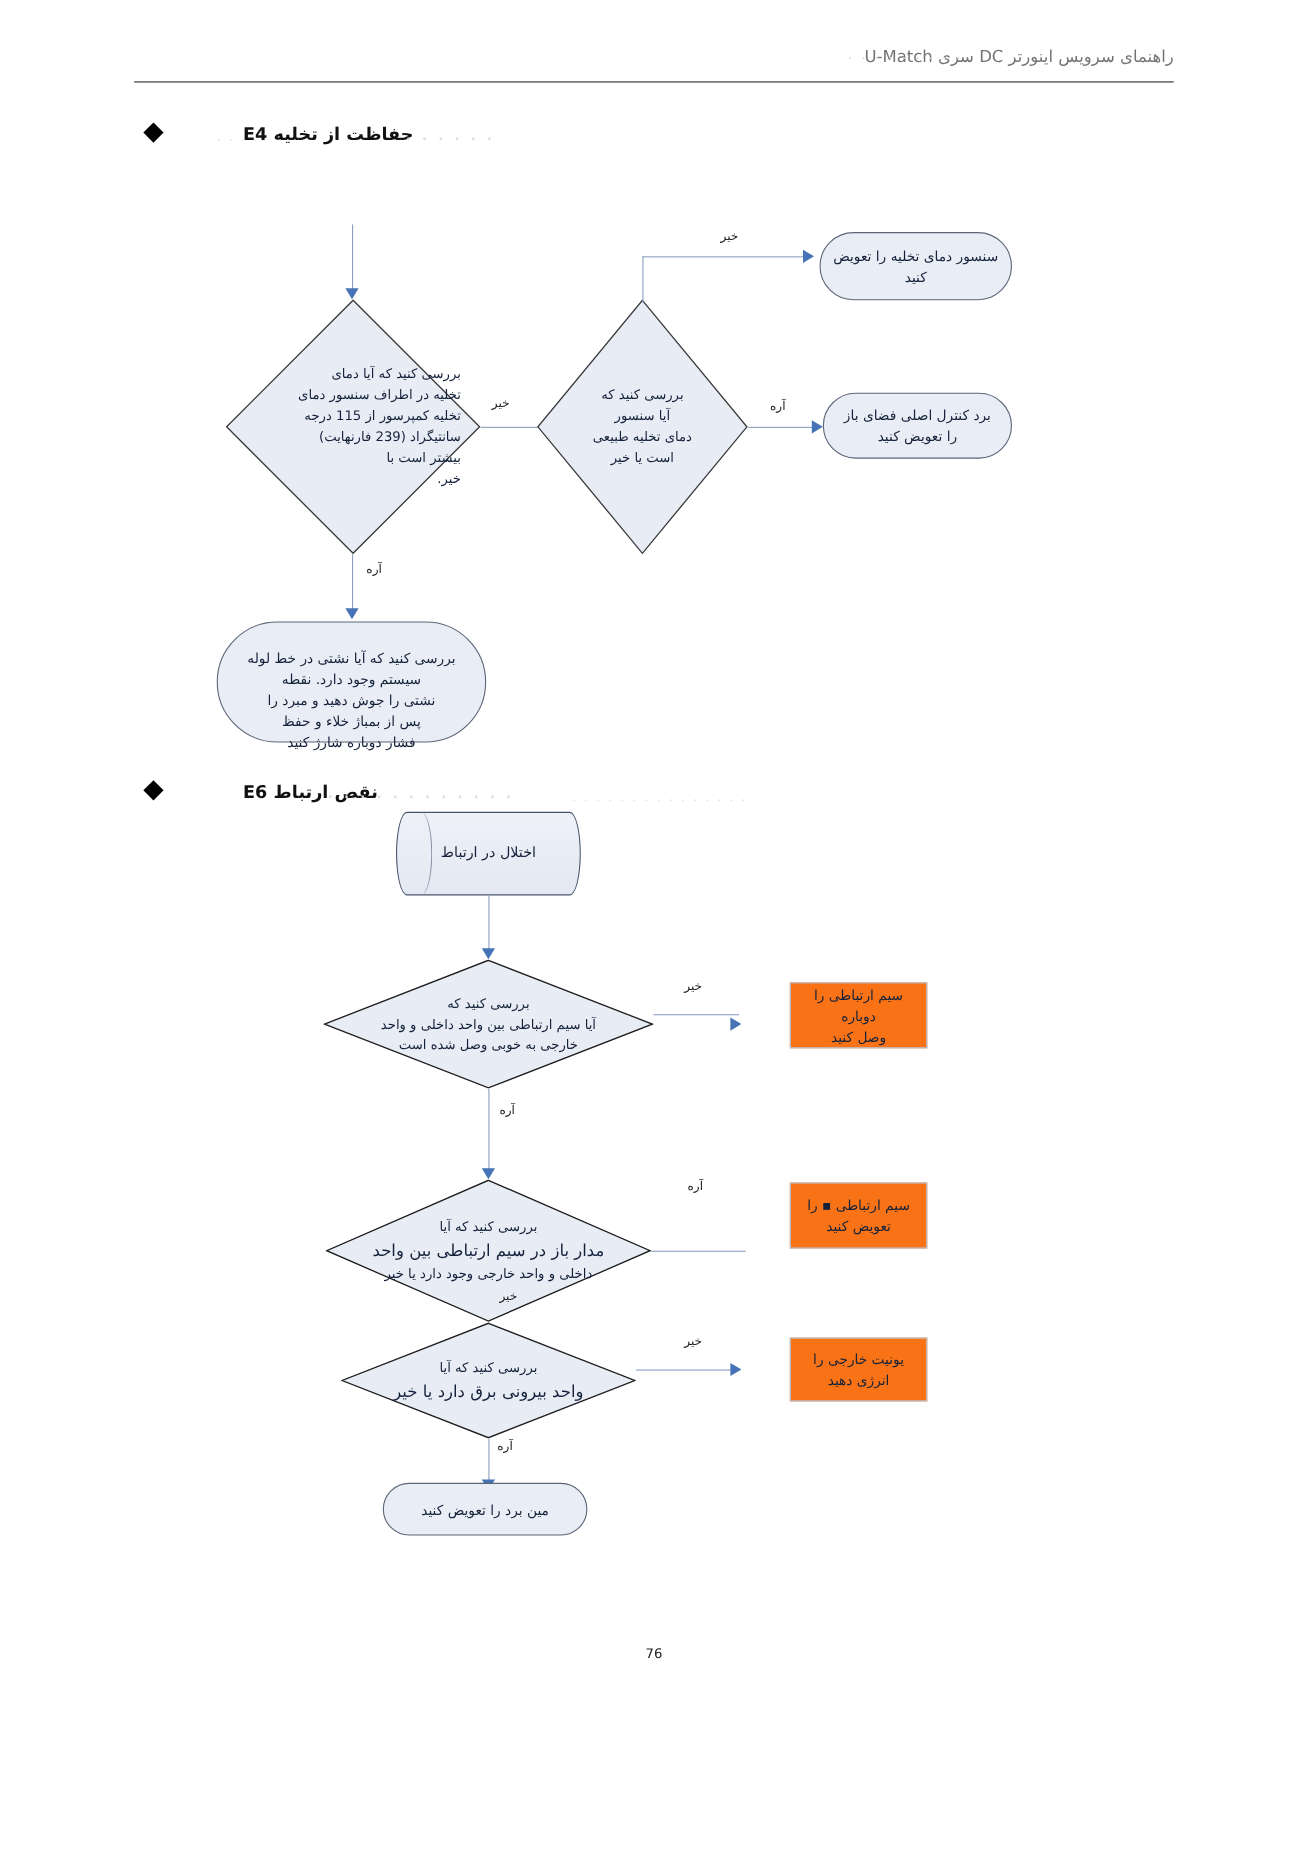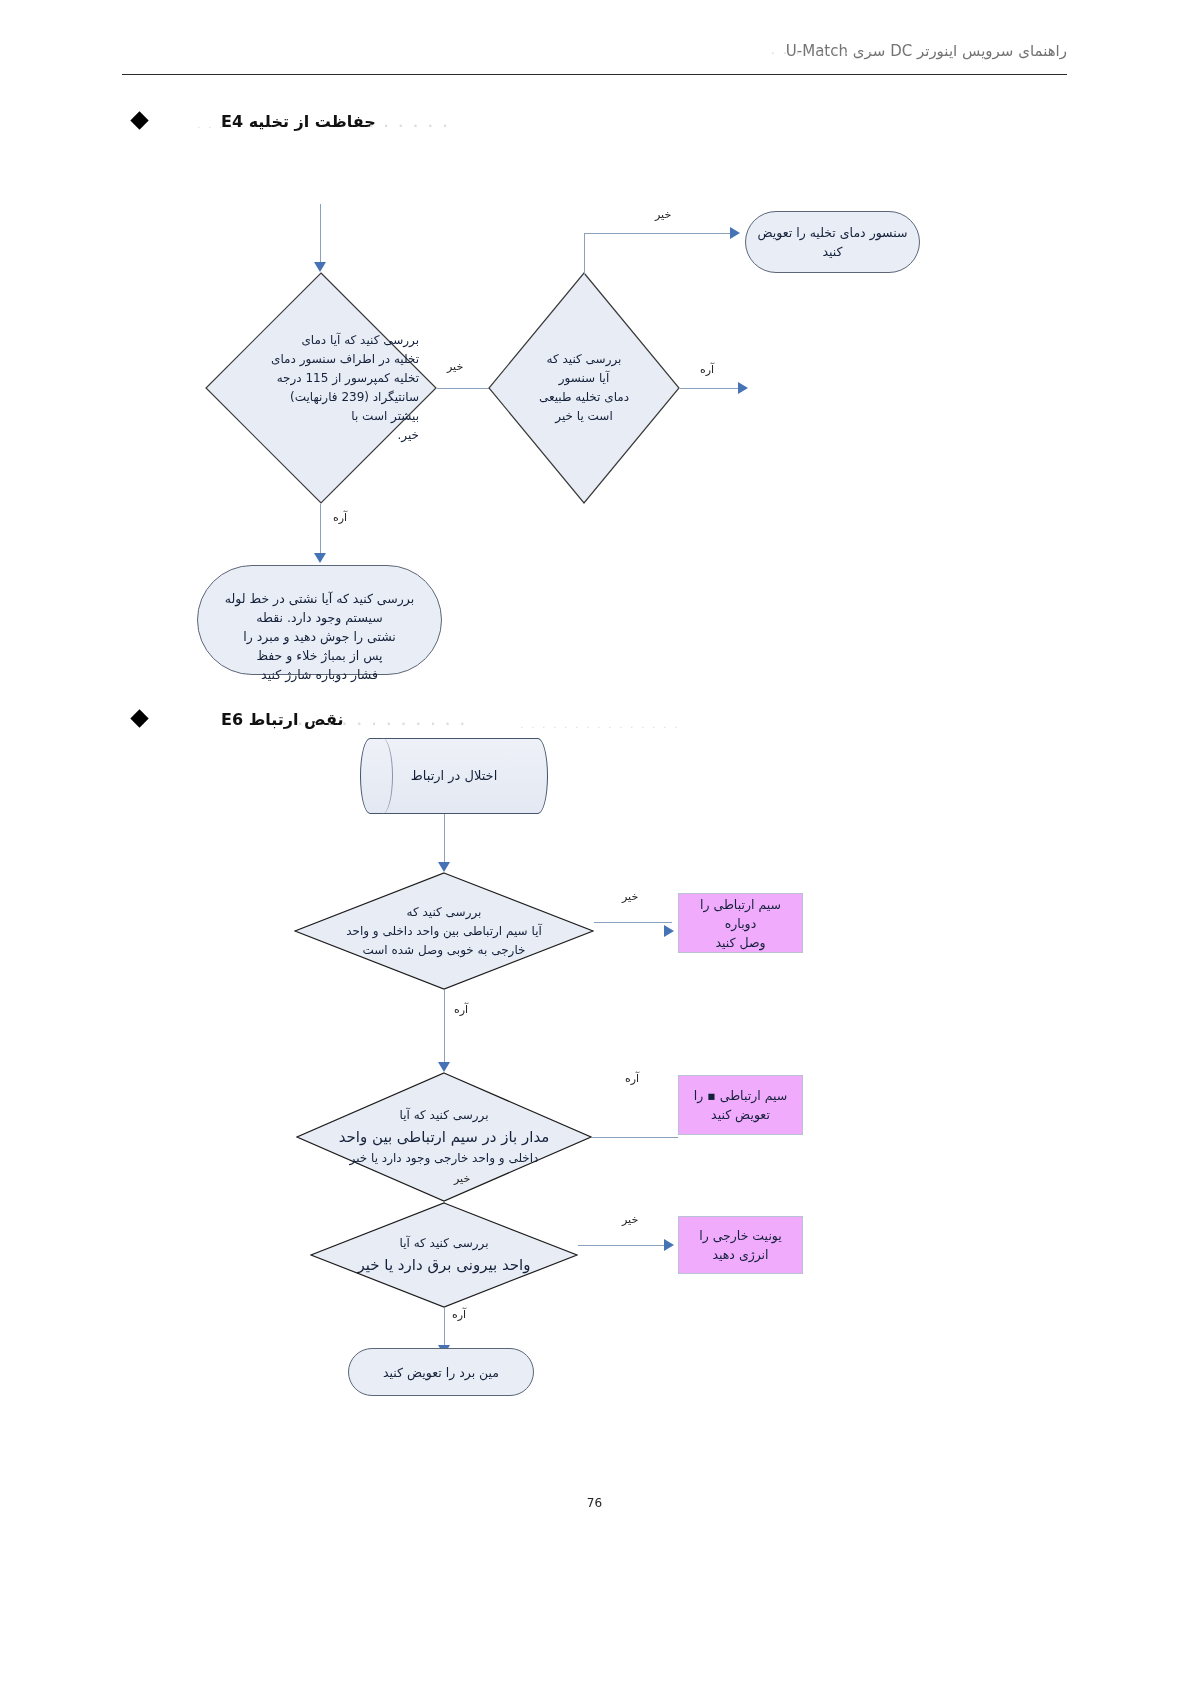--- a/index.html
+++ b/index.html
@@ -135,21 +135,22 @@
     line-height: 19px;
     background: #e9edf5;
     align-items: center;
   }
 
   
   .rect {
     border: 1px solid #b9c2d2;
     font-size: 12.5px;
     line-height: 19px;
-    background: #f0abfc;
+    background: #f97316;
+    margin-left: 40px;
   }
 
   
   .diamond {
     background: transparent;
   }
   .diamond .dshape {
     position: absolute;
     inset: 0;
   }
@@ -274,40 +275,44 @@
 
   <div class="node stadium" style="left:745px; top:211px; width:175px; height:62px;">
     <span class="txt">سنسور دمای تخلیه را تعویض
 کنید</span>
   </div>
 
   <div class="ln h" style="left:680px; top:388px; width:62px;"></div>
   <div class="arrow right" style="left:738px; top:382px;"></div>
   <div class="edge-label" style="left:700px; top:363px;">آره</div>
 
+  <div class="node stadium" style="left:748px; top:357px; width:172px; height:60px;">
+    <span class="txt">برد کنترل اصلی فضای باز
+را تعویض کنید</span>
+  </div>
 
   <div class="ln v" style="left:320px; top:504px; height:54px;"></div>
   <div class="arrow down" style="left:314px; top:553px;"></div>
   <div class="edge-label" style="left:333px; top:511px;">آره</div>
 
   <div class="node stadium" style="left:197px; top:565px; width:245px; height:110px; border-radius:55px;">
     <span class="txt" style="padding:0 22px;margin-top:32px;">بررسی کنید که آیا نشتی در خط لوله
 سیستم وجود دارد. نقطه
 نشتی را جوش دهید و مبرد را
 پس از بمباژ خلاء و حفظ
 فشار دوباره شارژ کنید</span>
   </div>
 
   <div class="section-head" style="top:708px; left:133px; width:520px;">
     <span class="bullet"></span>
     <span class="sec-label">نقص ارتباط E6</span>
     <span class="sec-ghost" style="left:165px;">. . . . . . . . . . . .</span>
   </div>
 
-  <div class="node cyl" style="left:360px; top:738px; width:188px; height:76px;">
+  <div class="node cyl" style="left:360px; top:738px; width:168px; height:76px;">
     <span class="txt">اختلال در ارتباط</span>
   </div>
 
   <div class="ln v" style="left:444px; top:814px; height:52px;"></div>
   <div class="arrow down" style="left:438px; top:862px;"></div>
 
   <div class="node diamond" style="left:294px; top:872px; width:300px; height:118px;">
     <span class="dshape">
       <svg viewBox="0 0 300 118" preserveAspectRatio="none">
         <polygon points="150,1 299,59 150,117 1,59" fill="#e8ecf5" stroke="#1d1d1d" stroke-width="1.2"></polygon>

